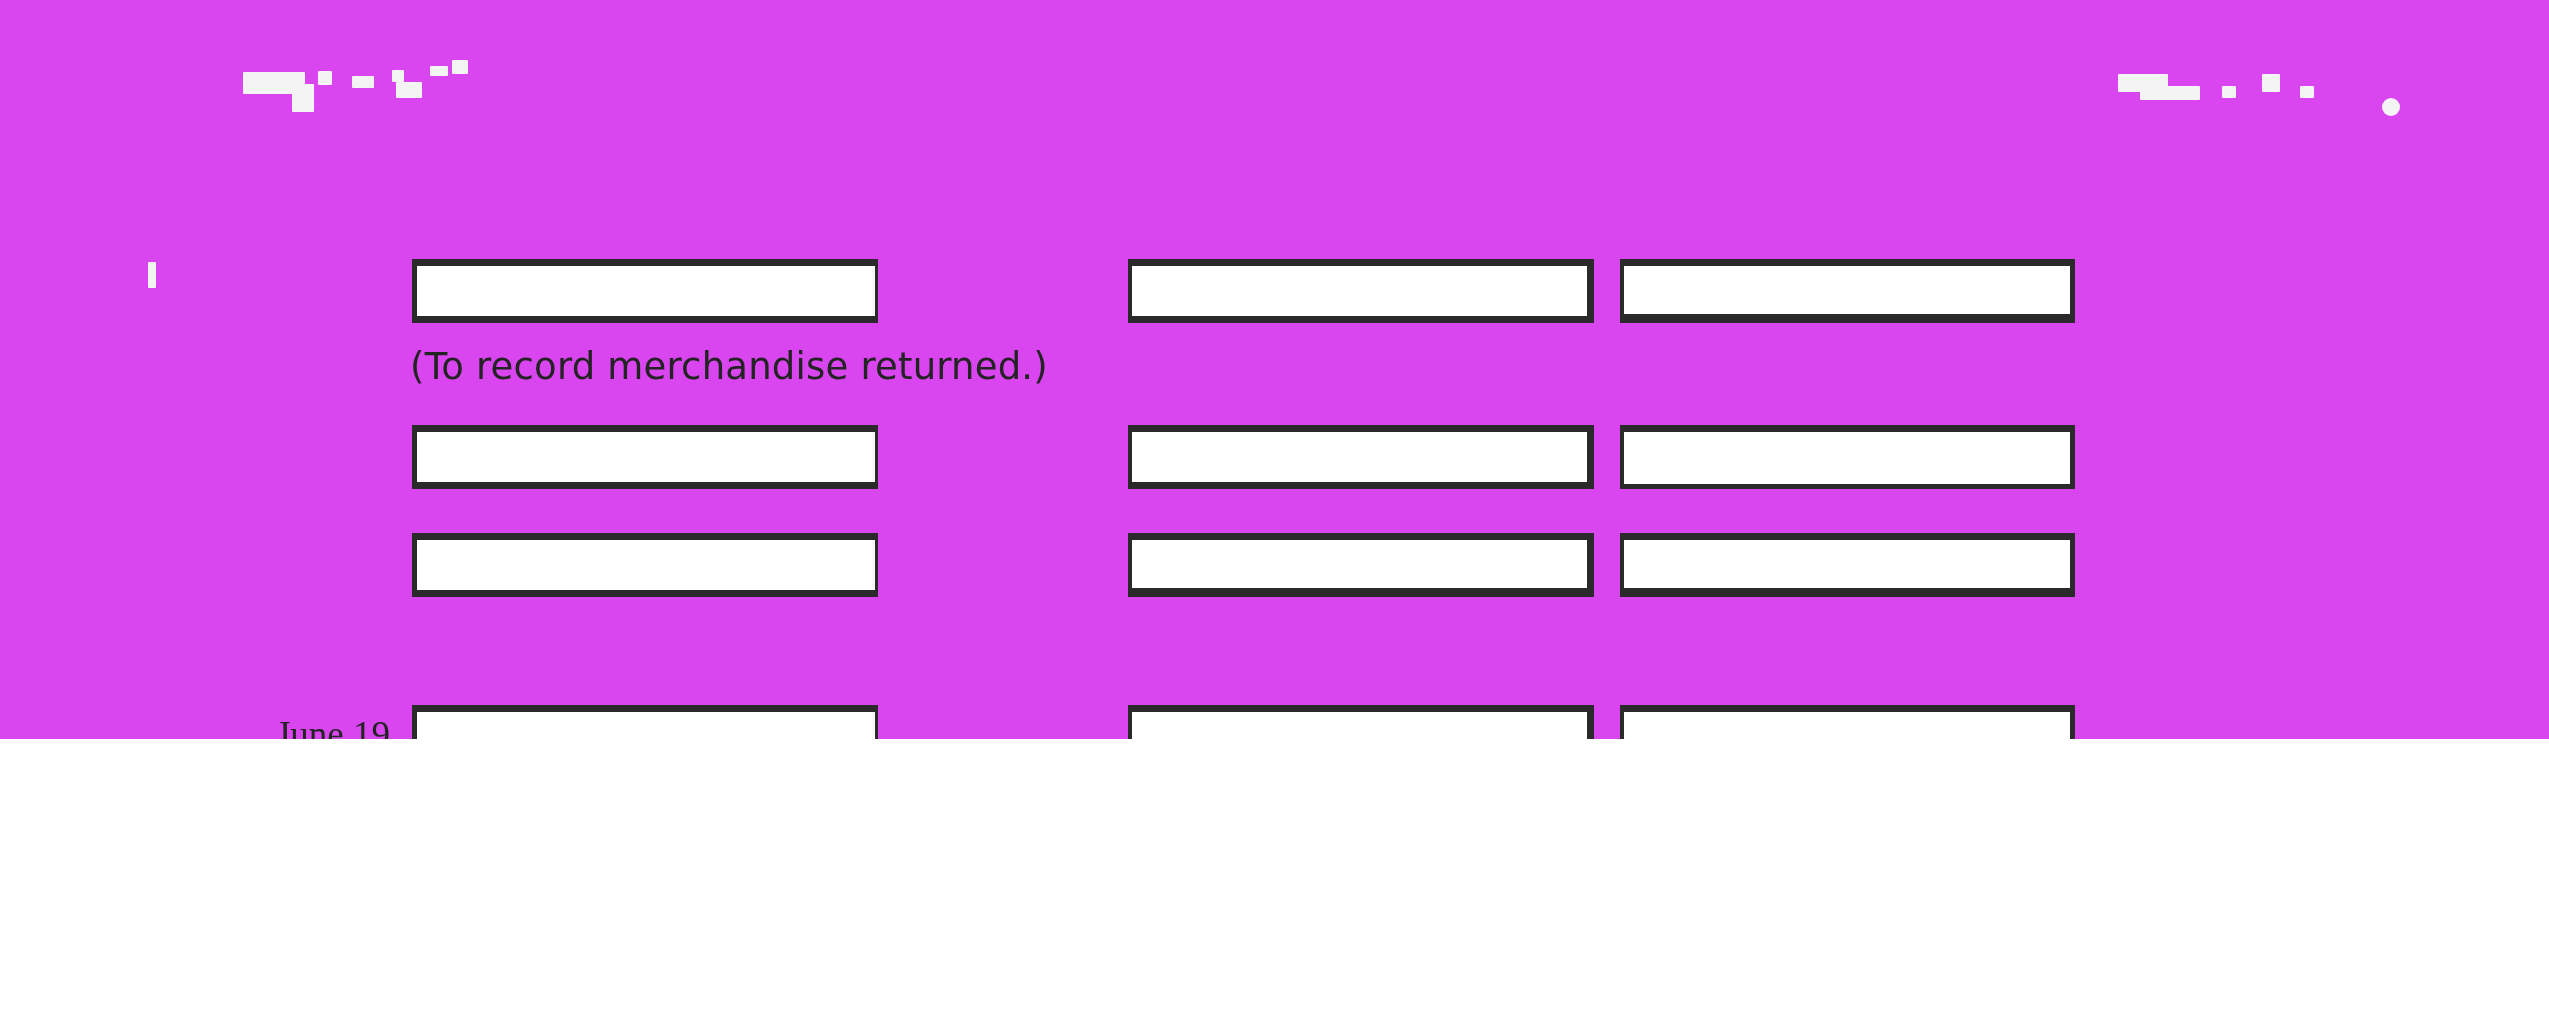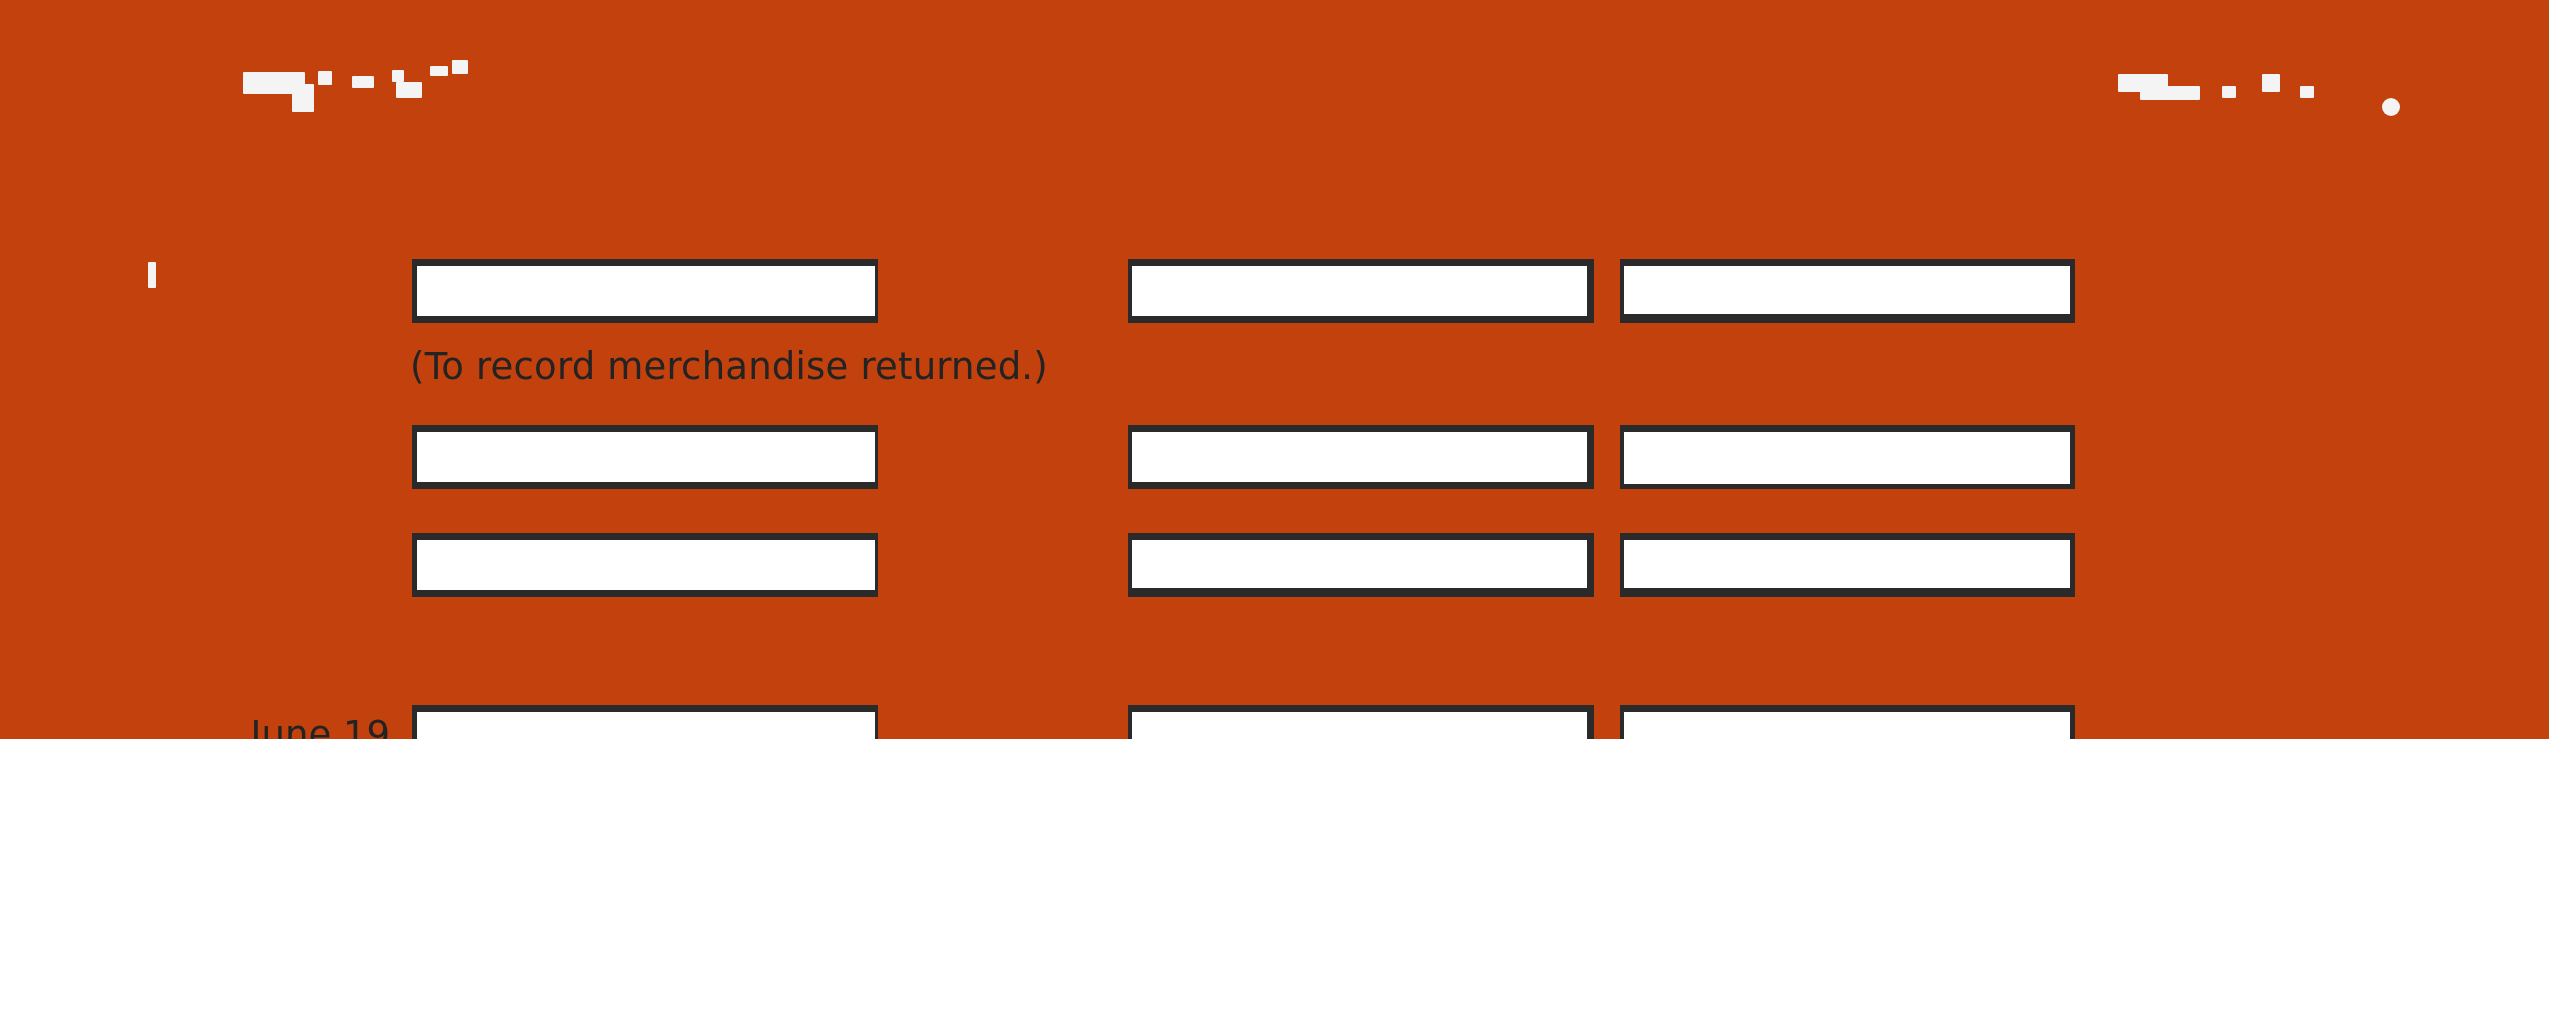--- a/index.html
+++ b/index.html
@@ -8,21 +8,21 @@
     background: #ffffff;
   }
   body {
     font-family: "DejaVu Sans", sans-serif;
     -webkit-font-smoothing: antialiased;
   }
   #page {
     position: relative;
     width: 2549px;
     height: 739px;
-    background: #c2410c;
+    background: #d946ef;
     overflow: hidden;
   }
 
   
   .speckle {
     position: absolute;
     background: #f4f4f4;
     border-radius: 1px;
   }
 
@@ -68,20 +68,21 @@
     white-space: nowrap;
     letter-spacing: 0.2px;
   }
   .date-label {
     position: absolute;
     font-size: 37px;
     line-height: 1;
     color: #232323;
     white-space: nowrap;
     text-align: right;
+    font-family: Liberation Serif, serif;
   }
 </style>
 </head>
 <body>
 
 <div id="page">
 
   <div class="speckle" style="left:243px; top:72px;  width:62px; height:22px;"></div>
   <div class="speckle" style="left:292px; top:84px;  width:22px; height:28px;"></div>
   <div class="speckle" style="left:318px; top:71px;  width:14px; height:14px;"></div>

